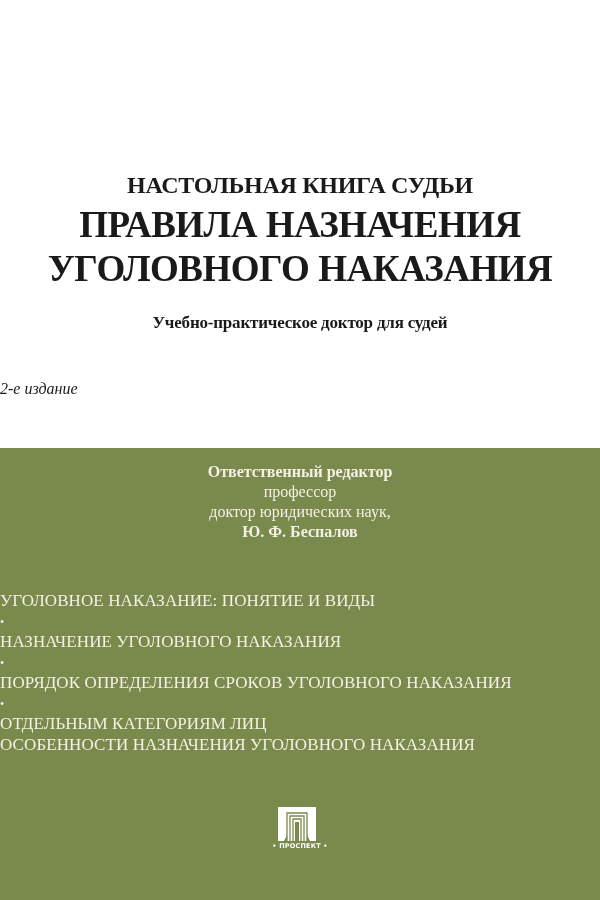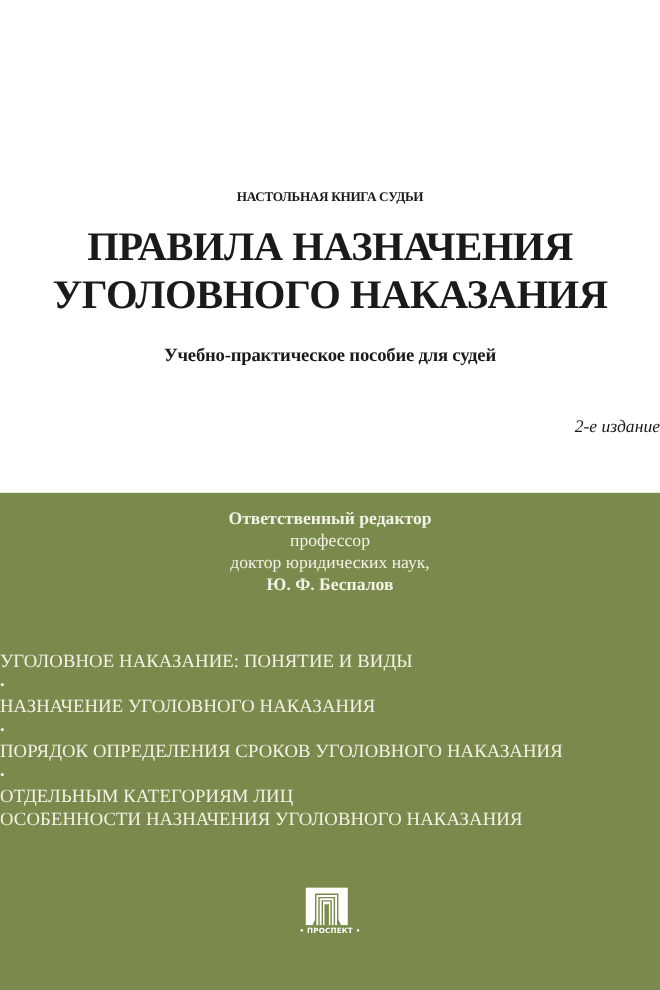--- a/index.html
+++ b/index.html
@@ -1,42 +1,42 @@
 <!DOCTYPE html>
 <html><head>
   <meta charset="utf-8">
   <style>
     html, body { margin: 0; padding: 0; }
     body { width: 600px; height: 900px; position: relative; overflow: hidden; background: #ffffff; font-family: "Liberation Serif", "DejaVu Serif", serif; color: #1a1a1a; }
     .top { position: absolute; left: 0; top: 0; width: 600px; height: 448px; background: #fff; }
     .authors { position: absolute; top: 96px; left: 0; width: 600px; text-align: center; font-size: 23px; font-weight: bold; letter-spacing: -0.2px; }
-    .series { position: absolute; top: 172px; left: 0; width: 600px; text-align: center; font-size: 12px; font-weight: bold; letter-spacing: -0.3px; }
+    .series { position: absolute; top: 172px; left: 0; width: 600px; text-align: center; font-size: 24px; font-weight: bold; letter-spacing: -0.3px; }
     .title { position: absolute; top: 203px; left: 0; width: 600px; text-align: center; font-size: 37px; font-weight: bold; line-height: 44px; letter-spacing: -0.5px; }
     .subtitle { position: absolute; top: 313px; left: 0; width: 600px; text-align: center; font-size: 17px; font-weight: bold; letter-spacing: -0.2px; }
-    .edition { position: absolute; top: 380px; left: 0; width: 600px; text-align: right; font-size: 16px; font-style: italic; }
+    .edition { position: absolute; top: 380px; left: 0; width: 600px; text-align: left; font-size: 16px; font-style: italic; }
     .bottom { position: absolute; left: 0; top: 448px; width: 600px; height: 452px; background: #798a4c; color: #f4f1e6; }
     .editor { position: absolute; top: 14px; left: 0; width: 600px; text-align: center; font-size: 16px; line-height: 20px; }
     .editor .b { font-weight: bold; }
     .topics { position: absolute; top: 143px; left: 0; width: 600px; font-size: 17px; line-height: 20.5px; letter-spacing: 0.1px; }
     .topics .dot { font-size: 12px; line-height: 20.5px; display: block; }
     .topics .t { display: block; }
     .logo { position: absolute; left: 272px; top: 359px; width: 56px; height: 48px; }
     .logo-mark { position: absolute; left: 6px; top: 0; width: 38px; height: 34px; background: #fff; }
     .logo-text { position: absolute; left: 0; top: 35px; width: 56px; text-align: center; font-family: "DejaVu Sans", sans-serif; font-size: 6.5px; font-weight: bold; color: #fff; letter-spacing: 0.2px; }
   </style>
 </head>
 <body>
 
 <div class="top">
   <div class="series">НАСТОЛЬНАЯ КНИГА СУДЬИ</div>
   <div class="title">
     <div>ПРАВИЛА НАЗНАЧЕНИЯ</div>
     <div>УГОЛОВНОГО НАКАЗАНИЯ</div>
   </div>
-  <div class="subtitle">Учебно-практическое пособие для судей</div>
+  <div class="subtitle">Учебно-практическое доктор для судей</div>
   <div class="edition">2-е издание</div>
 </div>
 
 <div class="bottom">
   <div class="editor">
     <div class="b">Ответственный редактор</div>
     <div>профессор</div>
     <div>доктор юридических наук,</div>
     <div class="b">Ю. Ф. Беспалов</div>
   </div>

